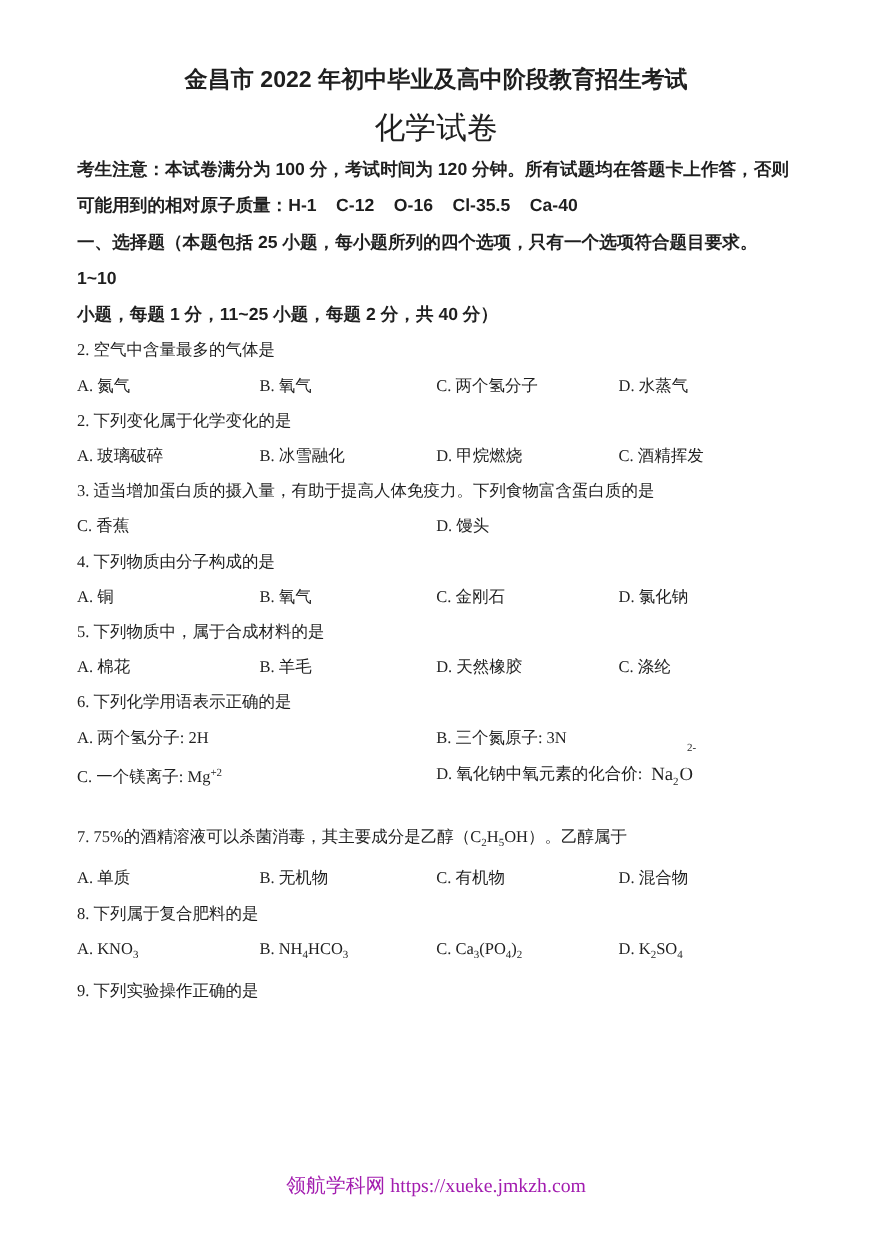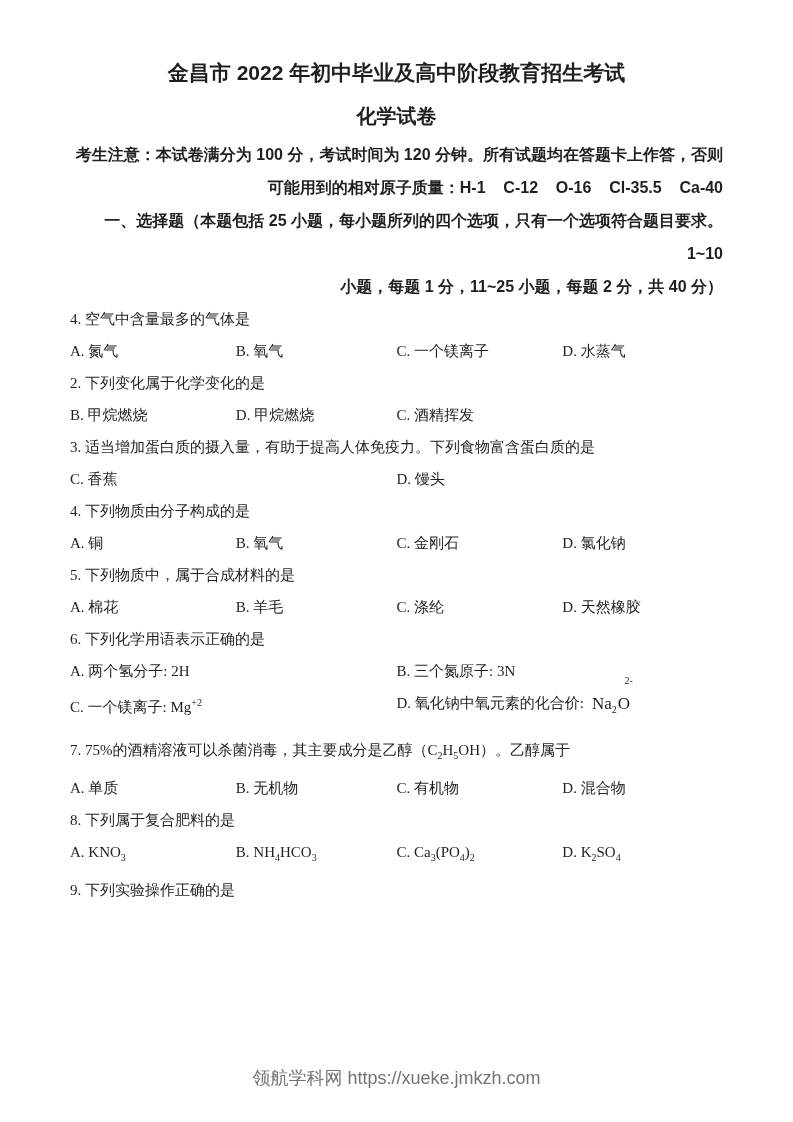--- a/index.html
+++ b/index.html
@@ -27,32 +27,31 @@
     text-align: center;
     font-family: "Liberation Sans", "DejaVu Sans", sans-serif;
     font-weight: 700;
     font-size: 21px;
     line-height: 30px;
     margin-bottom: 14px;
   }
   .title2 {
     text-align: center;
     font-family: "Liberation Sans", "DejaVu Sans", sans-serif;
-    font-weight: 700;
-    font-size: 20px;
+    font-weight: 400;
+    font-size: 28px;
     line-height: 28px;
     margin-bottom: 8px;
   }
   .bold-line {
     font-family: "Liberation Sans", "DejaVu Sans", sans-serif;
     font-weight: 700;
     font-size: 16px;
     line-height: 33px;
     white-space: pre-wrap;
-    text-align: right;
   }
   .stem {
     font-size: 15px;
     line-height: 32px;
     white-space: pre-wrap;
   }
   .row4 {
     display: grid;
     grid-template-columns: 25.4% 24.6% 25.4% 24.6%;
     font-size: 15px;
@@ -60,21 +59,21 @@
   }
   .row2 {
     display: grid;
     grid-template-columns: 50% 50%;
     font-size: 15px;
     line-height: 32px;
   }
   .opt { white-space: pre-wrap; }
   sub { font-size: 10px; }
   sup { font-size: 10px; }
-  .gap-before { margin-top: 9px; }
+  .gap-before { margin-top: 19px; }
   
   .chem-valence {
     font-size: 17px;
     margin-left: 8px;
     position: relative;
     top: 1px;
     white-space: nowrap;
   }
   .cv-sub { font-size: 10px; }
   .cv-el-wrap {
@@ -88,55 +87,56 @@
     left: 55%;
     font-size: 10px;
     line-height: 10px;
   }
   .footer {
     position: absolute;
     left: 0;
     right: 0;
     top: 1066px;
     text-align: center;
-    font-family: Liberation Sans, sans-serif;
+    font-family: Liberation Serif, serif;
     font-size: 18px;
-    color: #737373;
+    color: #a21caf;
   }
 </style>
 </head>
 <body>
 
 <div class="page">
   <div class="content">
 
     <div class="title1">金昌市 2022 年初中毕业及高中阶段教育招生考试</div>
     <div class="title2">化学试卷</div>
 
     <div class="bold-line">考生注意：本试卷满分为 100 分，考试时间为 120 分钟。所有试题均在答题卡上作答，否则</div>
 
     <div class="bold-line">可能用到的相对原子质量：H-1    C-12    O-16    Cl-35.5    Ca-40</div>
 
     <div class="bold-line">一、选择题（本题包括 25 小题，每小题所列的四个选项，只有一个选项符合题目要求。1~10</div>
     <div class="bold-line">小题，每题 1 分，11~25 小题，每题 2 分，共 40 分）</div>
 
     <div>
-      <div class="stem">4. 空气中含量最多的气体是</div>
+      <div class="stem">2. 空气中含量最多的气体是</div>
       <div class="row4">
         <div class="opt">A. 氮气</div>
         <div class="opt">B. 氧气</div>
-        <div class="opt">C. 一个镁离子</div>
+        <div class="opt">C. 两个氢分子</div>
         <div class="opt">D. 水蒸气</div>
       </div>
     </div>
 
     <div>
       <div class="stem">2. 下列变化属于化学变化的是</div>
       <div class="row4">
-        <div class="opt">B. 甲烷燃烧</div>
+        <div class="opt">A. 玻璃破碎</div>
+        <div class="opt">B. 冰雪融化</div>
         <div class="opt">D. 甲烷燃烧</div>
         <div class="opt">C. 酒精挥发</div>
       </div>
     </div>
 
     <div>
       <div class="stem">3. 适当增加蛋白质的摄入量，有助于提高人体免疫力。下列食物富含蛋白质的是</div>
       <div class="row2">
         <div class="opt">C. 香蕉</div>
         <div class="opt">D. 馒头</div>
@@ -151,22 +151,22 @@
         <div class="opt">C. 金刚石</div>
         <div class="opt">D. 氯化钠</div>
       </div>
     </div>
 
     <div>
       <div class="stem">5. 下列物质中，属于合成材料的是</div>
       <div class="row4">
         <div class="opt">A. 棉花</div>
         <div class="opt">B. 羊毛</div>
+        <div class="opt">D. 天然橡胶</div>
         <div class="opt">C. 涤纶</div>
-        <div class="opt">D. 天然橡胶</div>
       </div>
     </div>
 
     <div>
       <div class="stem">6. 下列化学用语表示正确的是</div>
       <div class="row2">
         <div class="opt">A. 两个氢分子: 2H</div>
         <div class="opt">B. 三个氮原子: 3N</div>
       </div>
       <div class="row2">

